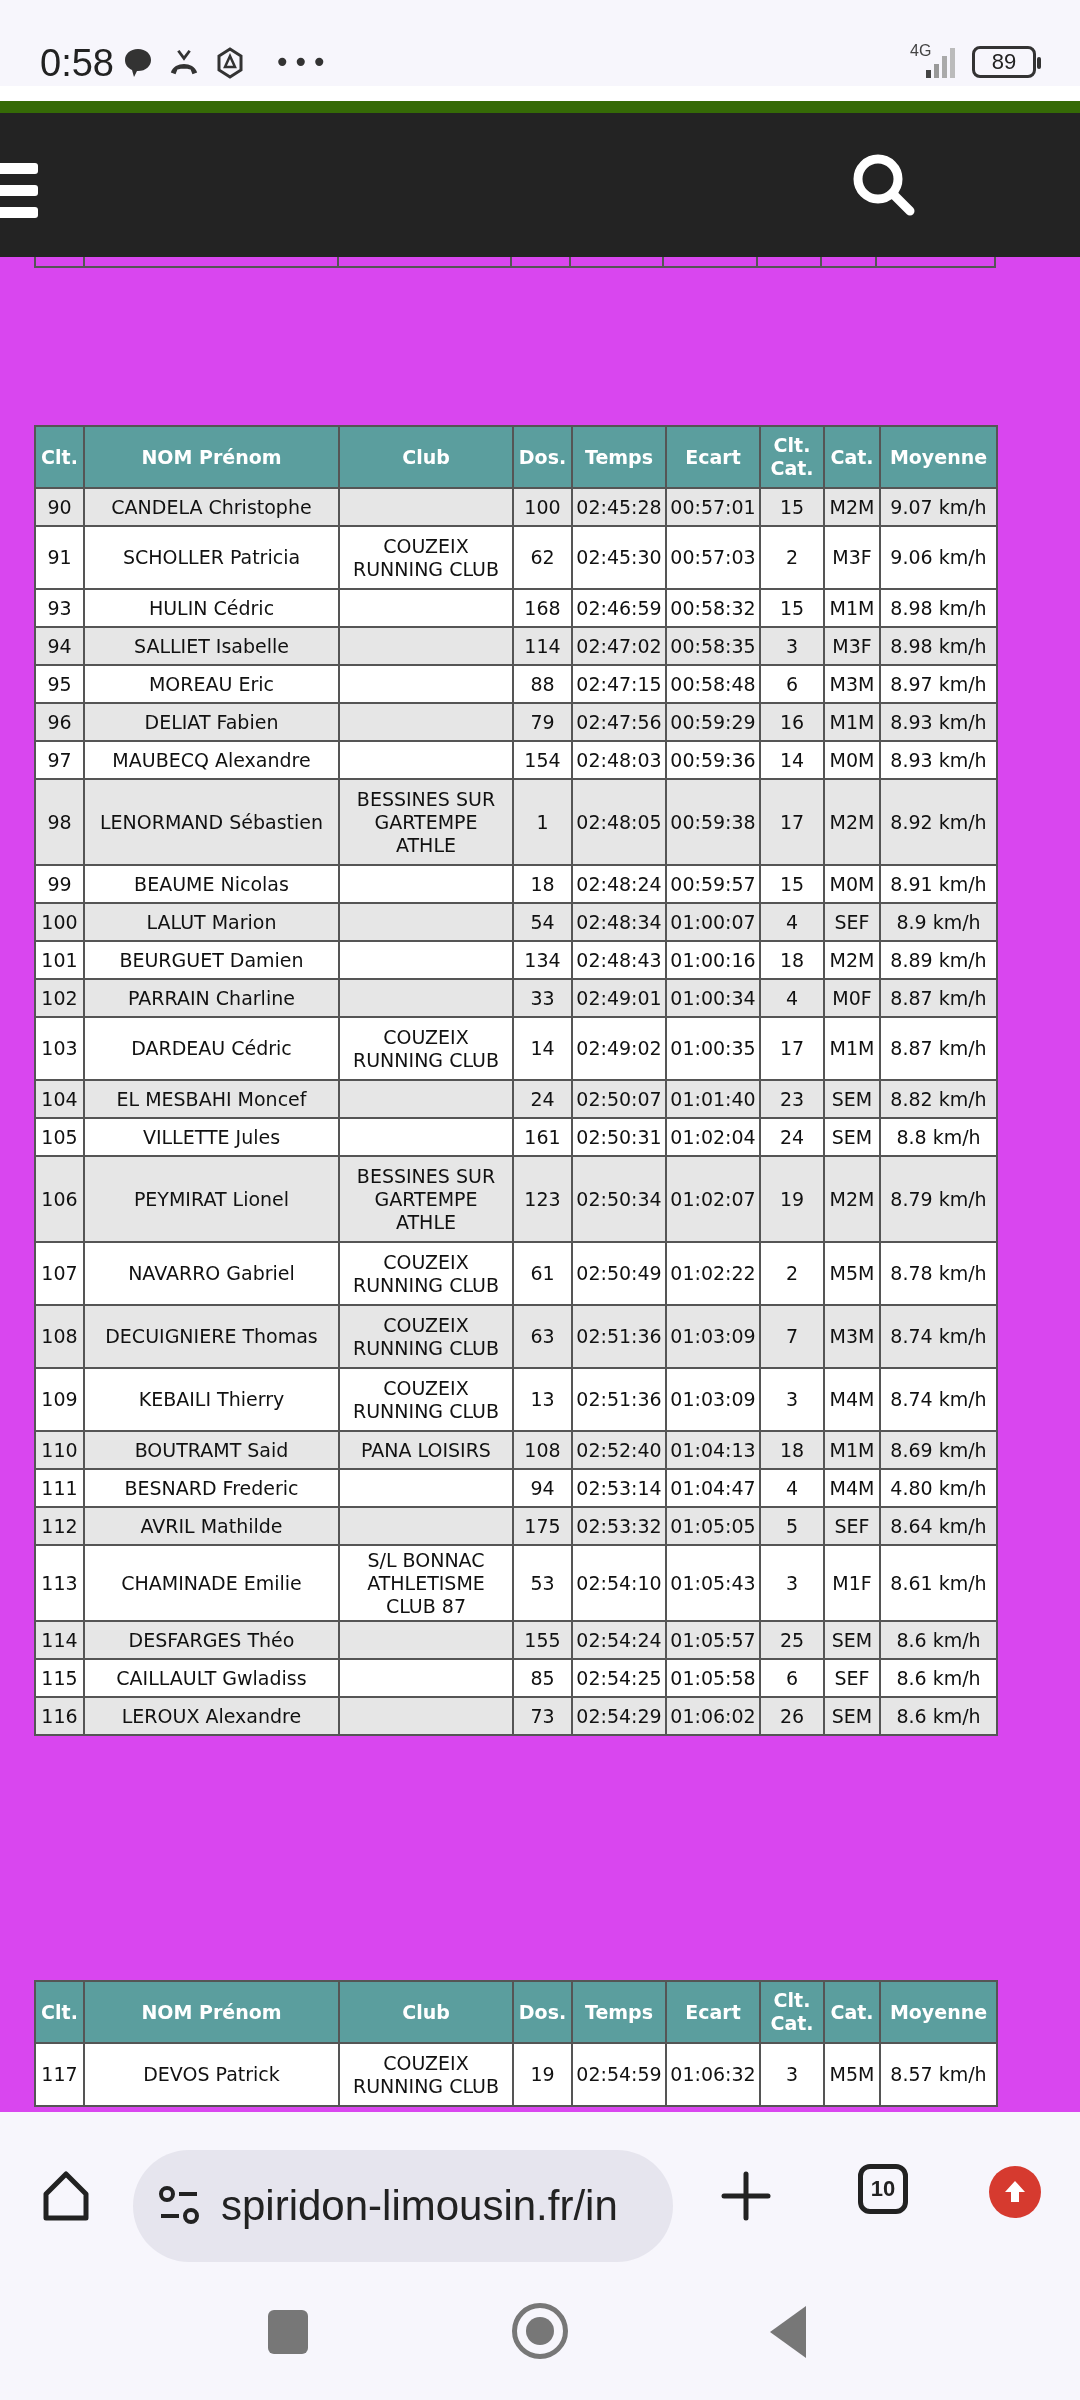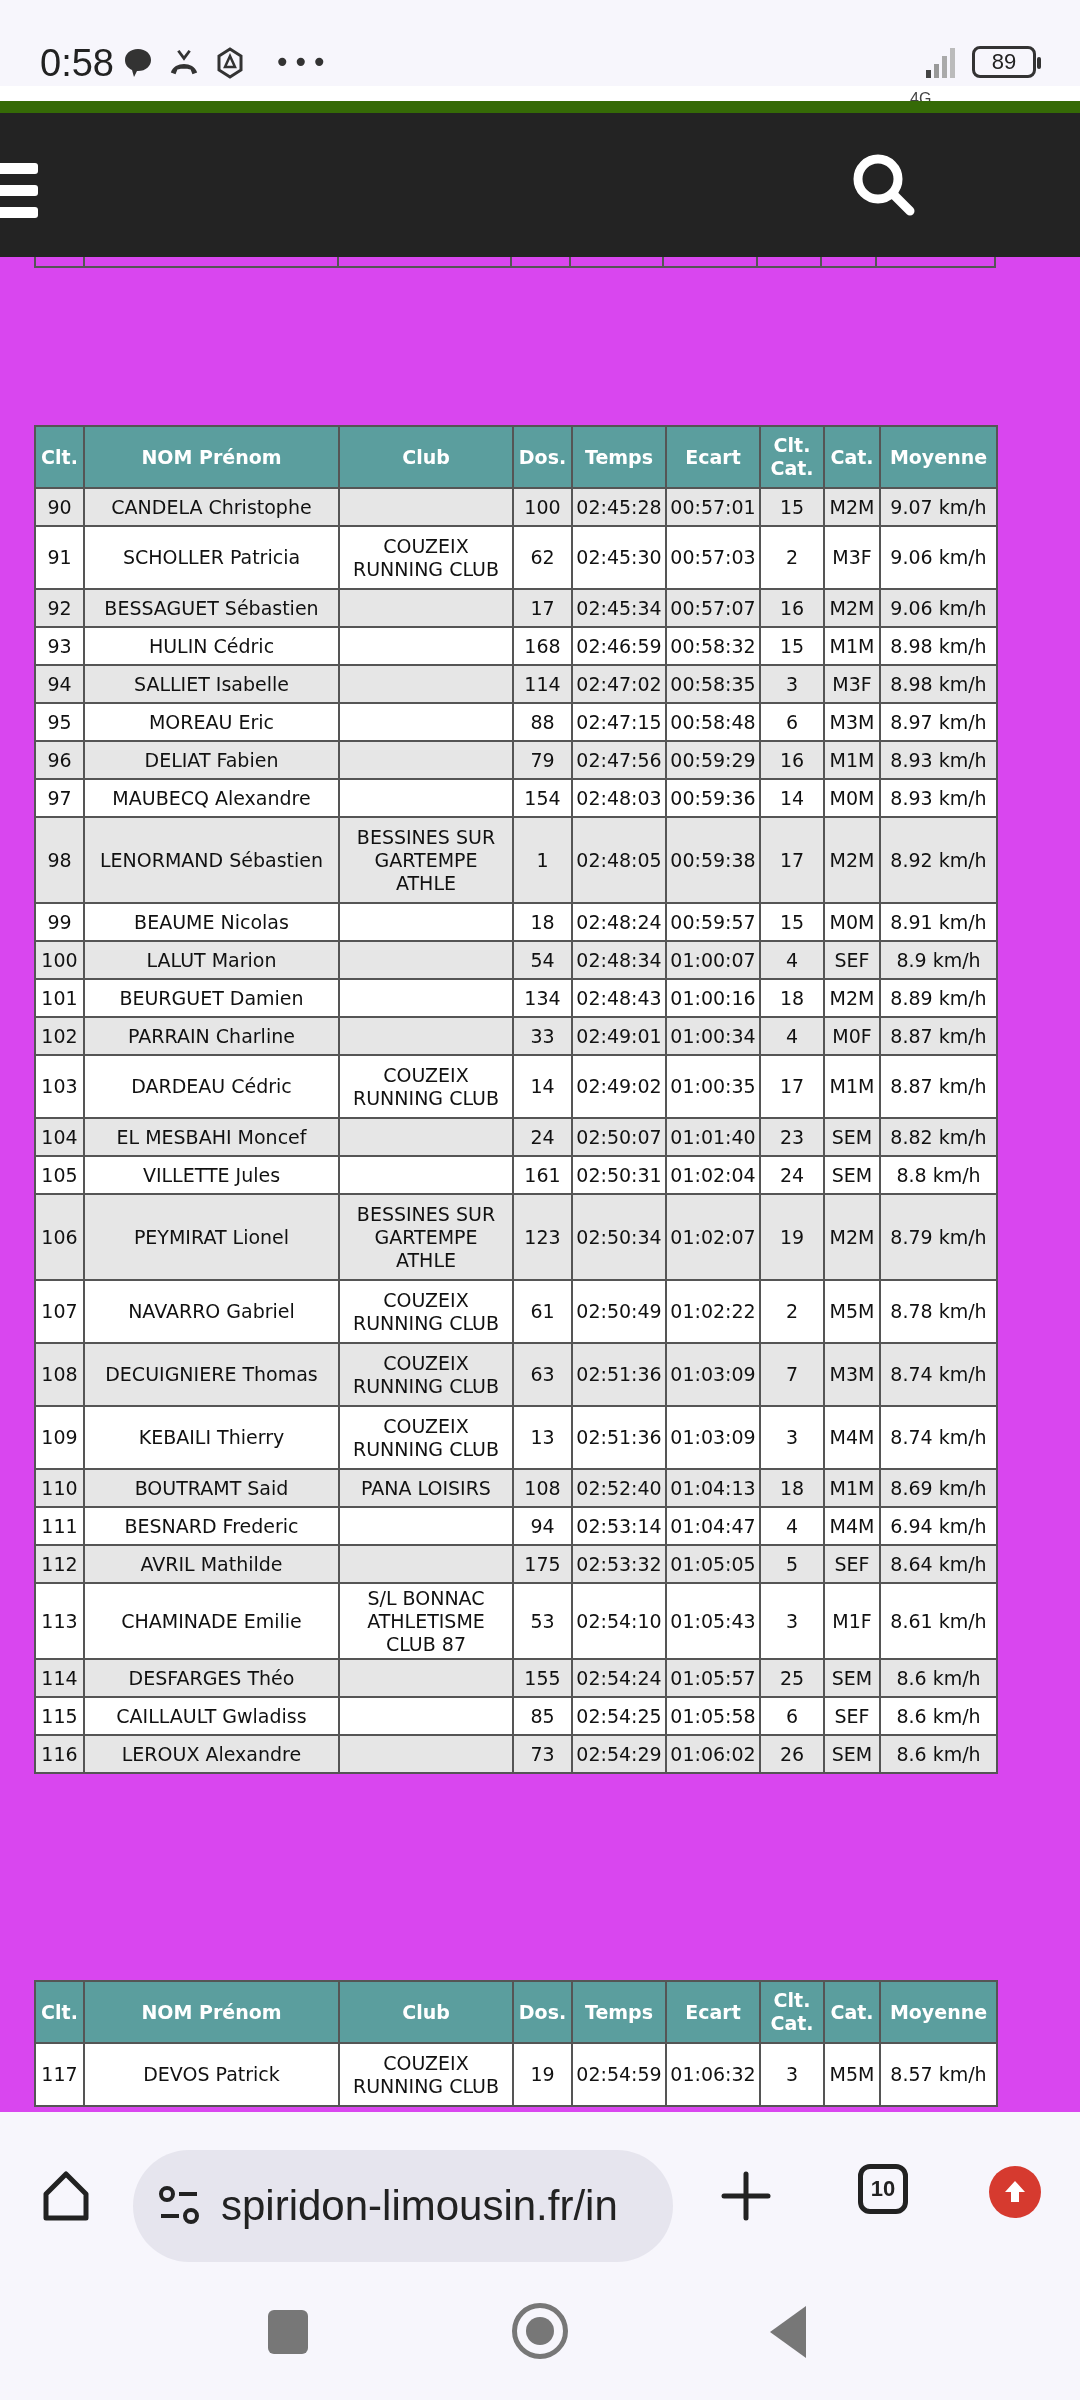--- a/index.html
+++ b/index.html
@@ -4,21 +4,21 @@
 <style>
   * { box-sizing: border-box; margin: 0; padding: 0; }
   html, body { width: 1080px; height: 2400px; overflow: hidden; background: #ffffff; font-family: "DejaVu Sans", sans-serif; }
   .statusbar { position: absolute; top: 0; left: 0; width: 1080px; height: 86px; background: #f7f6fc; }
   .sb-time { position: absolute; left: 40px; top: 42px; font-family: "Liberation Sans", sans-serif; font-size: 38px; color: #222; }
   .sb-icons { position: absolute; left: 122px; top: 46px; display: flex; gap: 14px; align-items: center; }
   .sb-icon { width: 32px; height: 32px; display: inline-flex; align-items: center; justify-content: center; }
   .sb-dots { font-size: 28px; color: #333; letter-spacing: 2px; margin-left: 14px; }
   .sb-right { position: absolute; right: 44px; top: 44px; display: flex; align-items: center; gap: 12px; }
   .sb-net { font-family: "Liberation Sans", sans-serif; font-size: 16px; color: #444; position: relative; width: 56px; height: 36px; }
-  .sb-net .lbl { position: absolute; left: 6px; top: -2px; margin-top: 48px; }
+  .sb-net .lbl { position: absolute; left: 6px; top: -2px; }
   .battery { width: 64px; height: 32px; border: 3px solid #333; border-radius: 8px; display: flex; align-items: center; justify-content: center; font-family: "Liberation Sans", sans-serif; font-size: 22px; color: #222; position: relative; }
   .battery::after { content: ""; position: absolute; right: -8px; top: 8px; width: 4px; height: 12px; background: #333; border-radius: 2px; }
   .greenline { position: absolute; top: 101px; left: 0; width: 1080px; height: 12px; background: #356a06; }
   .topnav { position: absolute; top: 113px; left: 0; width: 1080px; height: 144px; background: #232323; }
   .hamburger { position: absolute; left: 0; top: 50px; width: 38px; height: 56px; }
   .hamburger span { display: block; width: 38px; height: 11px; background: #fff; border-radius: 0 3px 3px 0; margin-bottom: 11px; }
   .searchbtn { position: absolute; left: 848px; top: 36px; width: 72px; height: 72px; }
   .content { position: absolute; top: 257px; left: 0; width: 1080px; height: 1855px; overflow: hidden; background: #d946ef; }
   table.res { position: absolute; left: 34px; border-collapse: collapse; font-family: "DejaVu Sans", sans-serif; font-size: 19px; color: #111; table-layout: fixed; width: 962px; }
   table.res th, table.res td { border: 2px solid #555; text-align: center; vertical-align: middle; padding: 0 2px; line-height: 23px; }
@@ -155,31 +155,20 @@
           <td>91</td>
           <td>SCHOLLER Patricia</td>
           <td style="padding: 0px 8px; height: 63px;">COUZEIX RUNNING CLUB</td>
           <td>62</td>
           <td>02:45:30</td>
           <td>00:57:03</td>
           <td>2</td>
           <td>M3F</td>
           <td>9.06 km/h</td>
         </tr>
-        <tr class="g">
-          <td>92</td>
-          <td>BESSAGUET Sébastien</td>
-          <td style="padding: 0px 8px;"></td>
-          <td>17</td>
-          <td>02:45:34</td>
-          <td>00:57:07</td>
-          <td>16</td>
-          <td>M2M</td>
-          <td>9.06 km/h</td>
-        </tr>
         <tr class="w">
           <td>93</td>
           <td>HULIN Cédric</td>
           <td style="padding: 0px 8px;"></td>
           <td>168</td>
           <td>02:46:59</td>
           <td>00:58:32</td>
           <td>15</td>
           <td>M1M</td>
           <td>8.98 km/h</td>
@@ -373,21 +362,21 @@
         </tr>
         <tr class="w">
           <td>111</td>
           <td>BESNARD Frederic</td>
           <td style="padding: 0px 8px;"></td>
           <td>94</td>
           <td>02:53:14</td>
           <td>01:04:47</td>
           <td>4</td>
           <td>M4M</td>
-          <td>6.94 km/h</td>
+          <td>4.80 km/h</td>
         </tr>
         <tr class="g">
           <td>112</td>
           <td>AVRIL Mathilde</td>
           <td style="padding: 0px 8px;"></td>
           <td>175</td>
           <td>02:53:32</td>
           <td>01:05:05</td>
           <td>5</td>
           <td>SEF</td>

